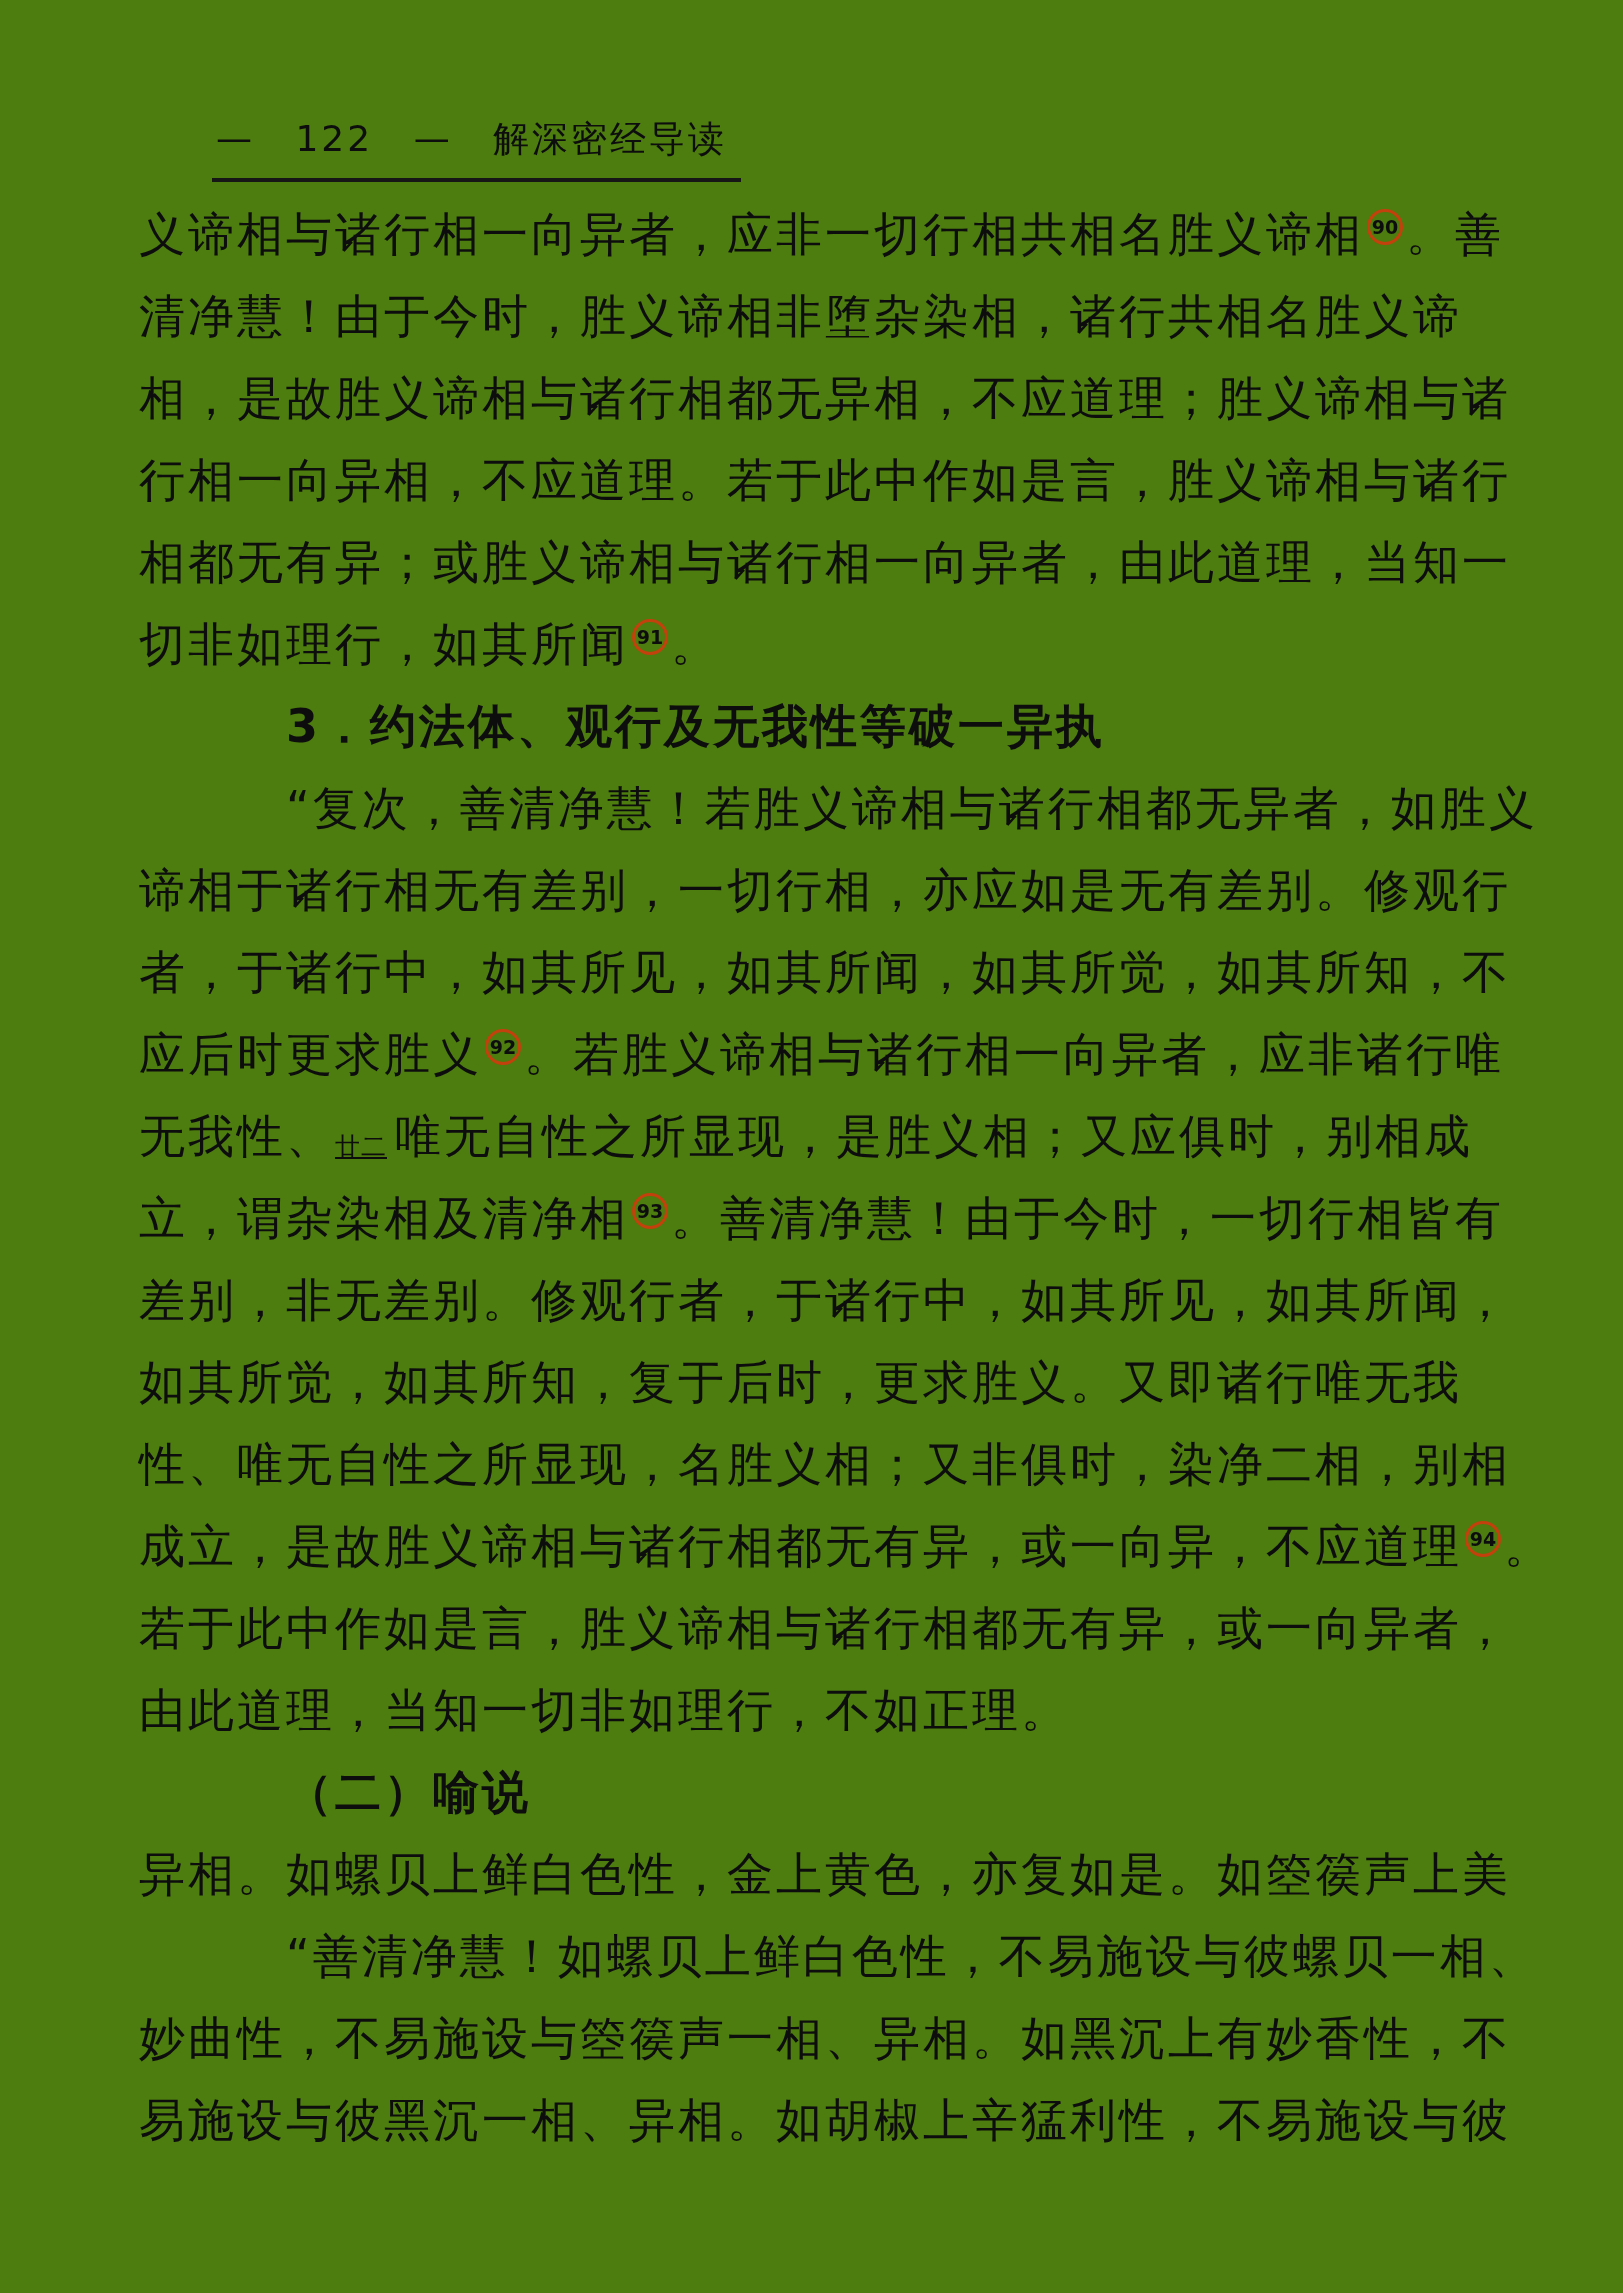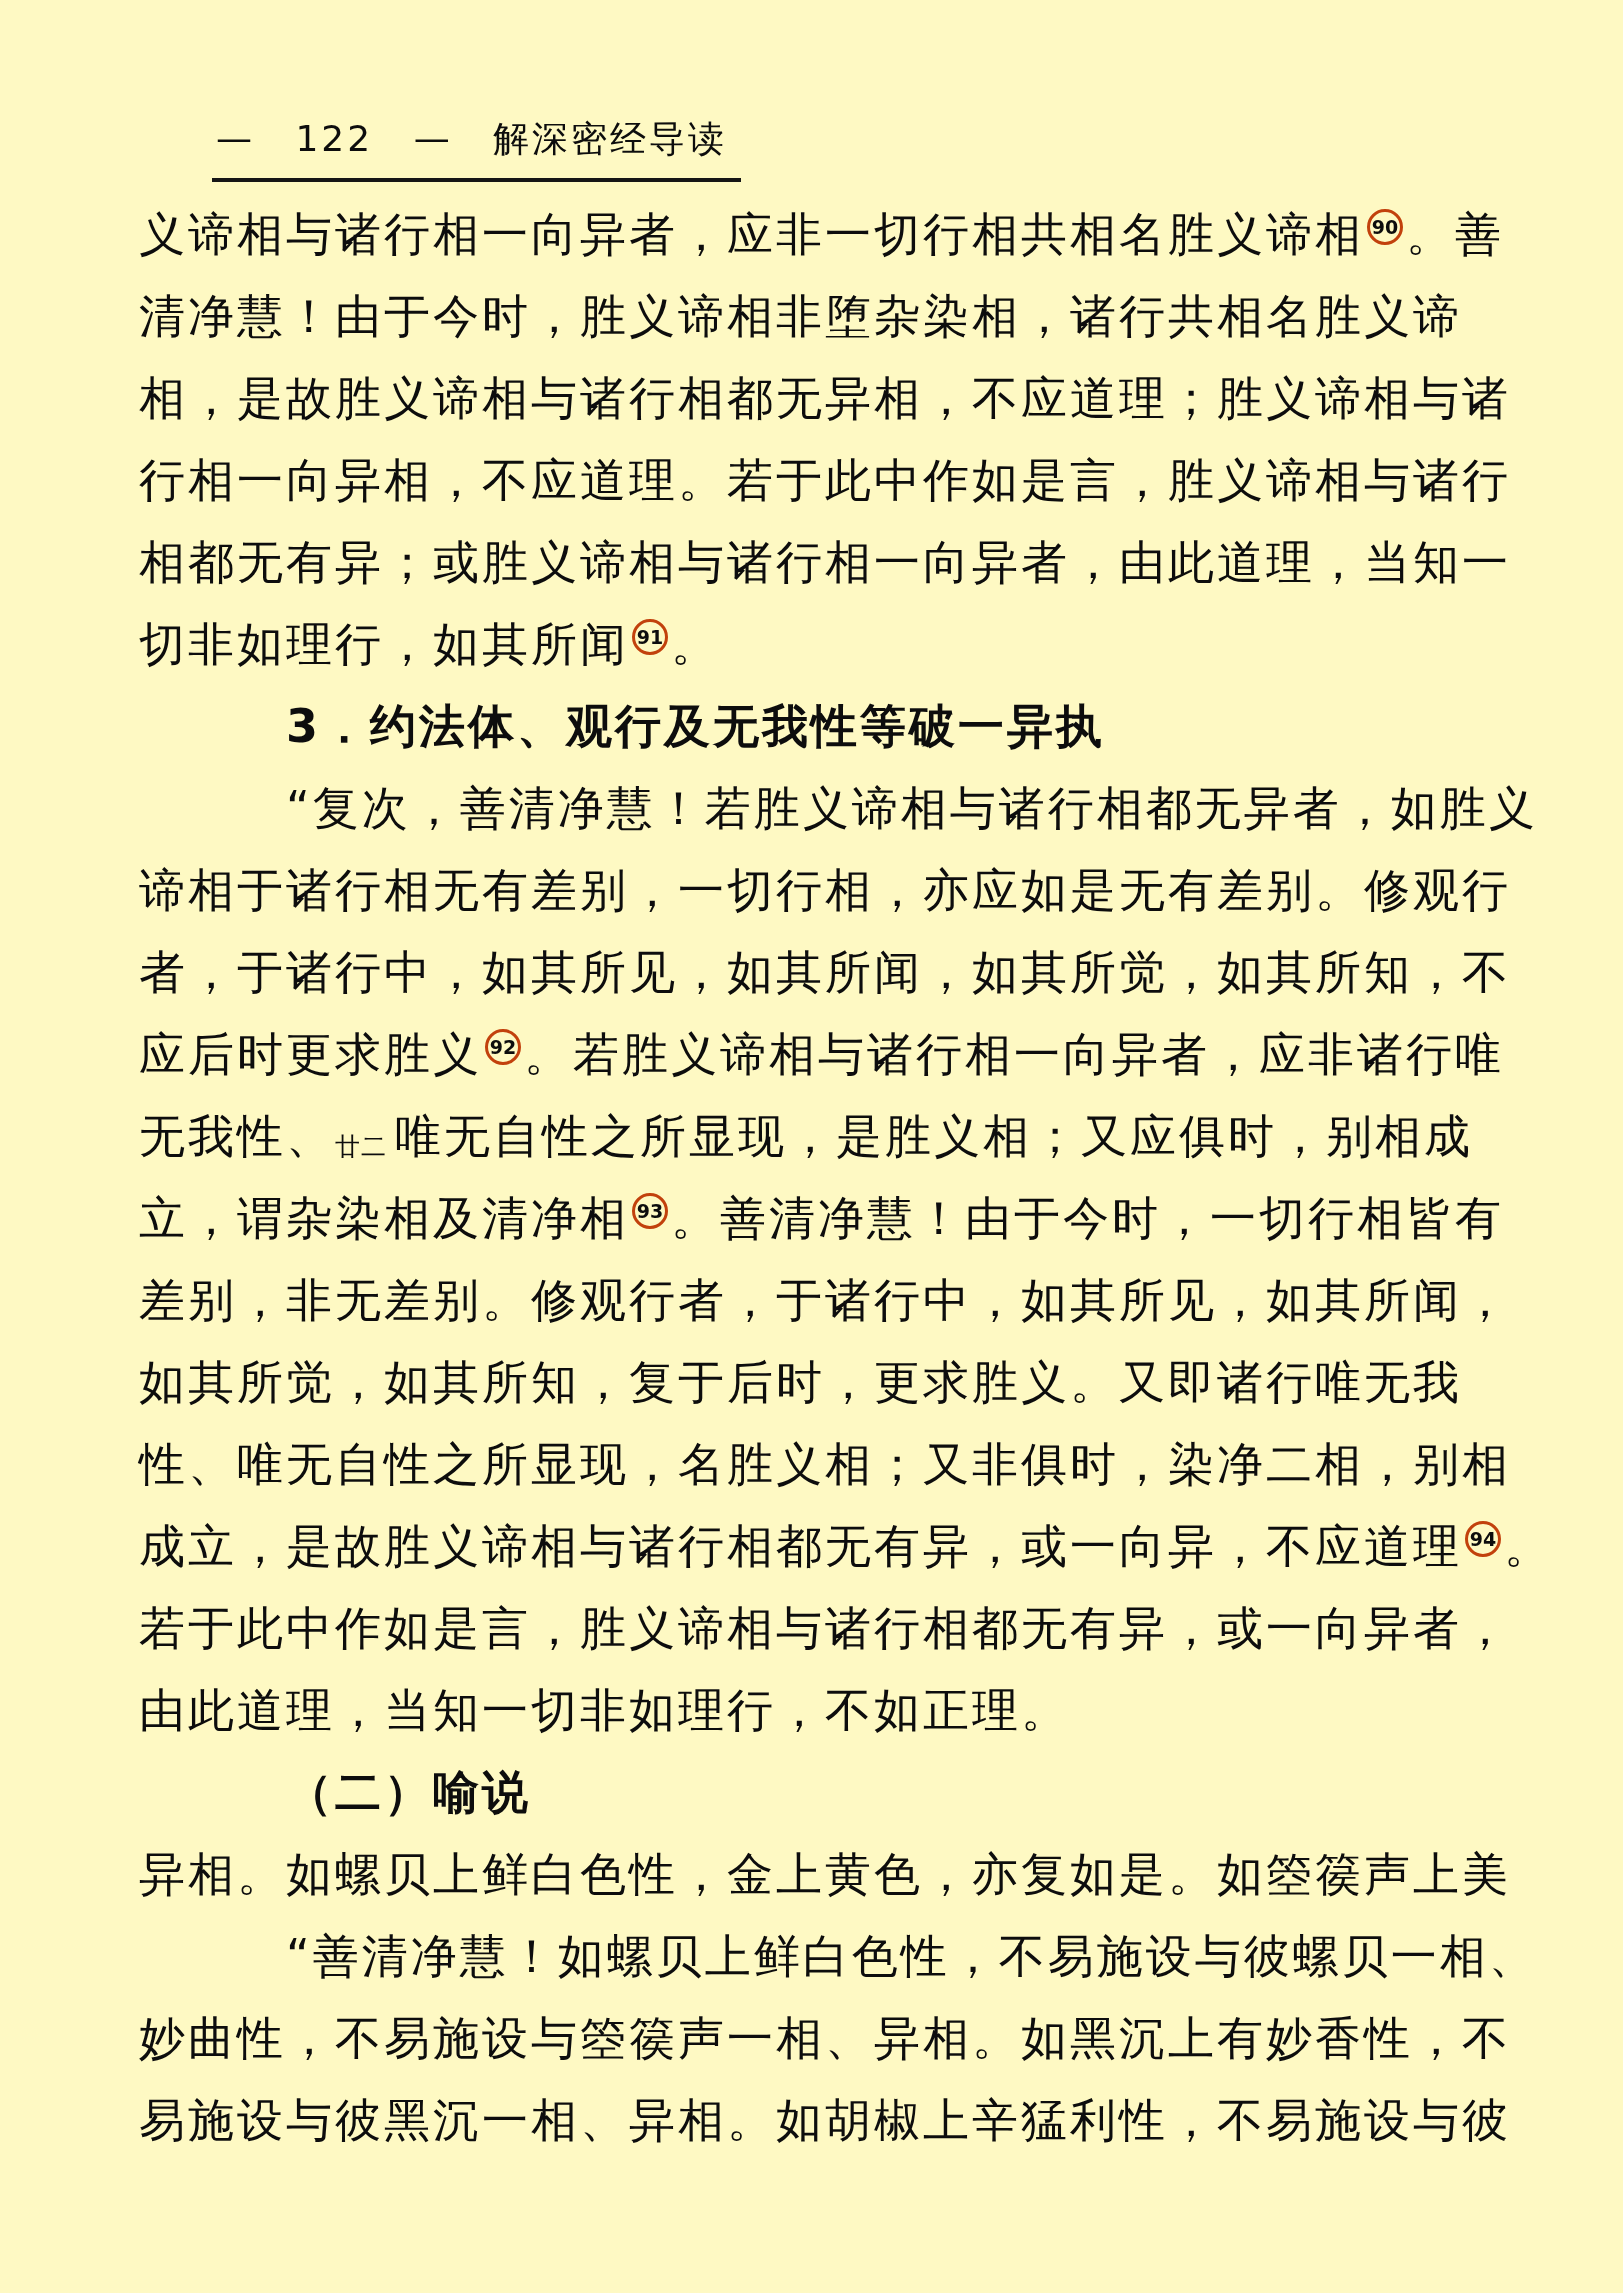--- a/index.html
+++ b/index.html
@@ -5,21 +5,21 @@
   html, body {
     margin: 0;
     padding: 0;
     background: #e8e8e8;
   }
   .page {
     position: relative;
     width: 1624px;
     height: 2293px;
     margin: 0 auto;
-    background: #fef9c3;
+    background: #4d7c0f;
     color: #0d0d0d;
     font-family: "DejaVu Sans", sans-serif;
     overflow: hidden;
   }
   
   .header {
     position: absolute;
     top: 115px;
     left: 212px;
     font-size: 36px;
@@ -63,20 +63,21 @@
     text-align: center;
     vertical-align: 16px;
     margin: 0 3px;
   }
   
   .folio {
     font-size: 25px;
     letter-spacing: 1px;
     vertical-align: -3px;
     margin-right: 8px;
+    text-decoration: underline;
   }
 </style>
 </head>
 <body>
 
 <div class="page">
 
   <div class="header">
     <span class="seg">—</span>
     <span class="seg">122</span>

